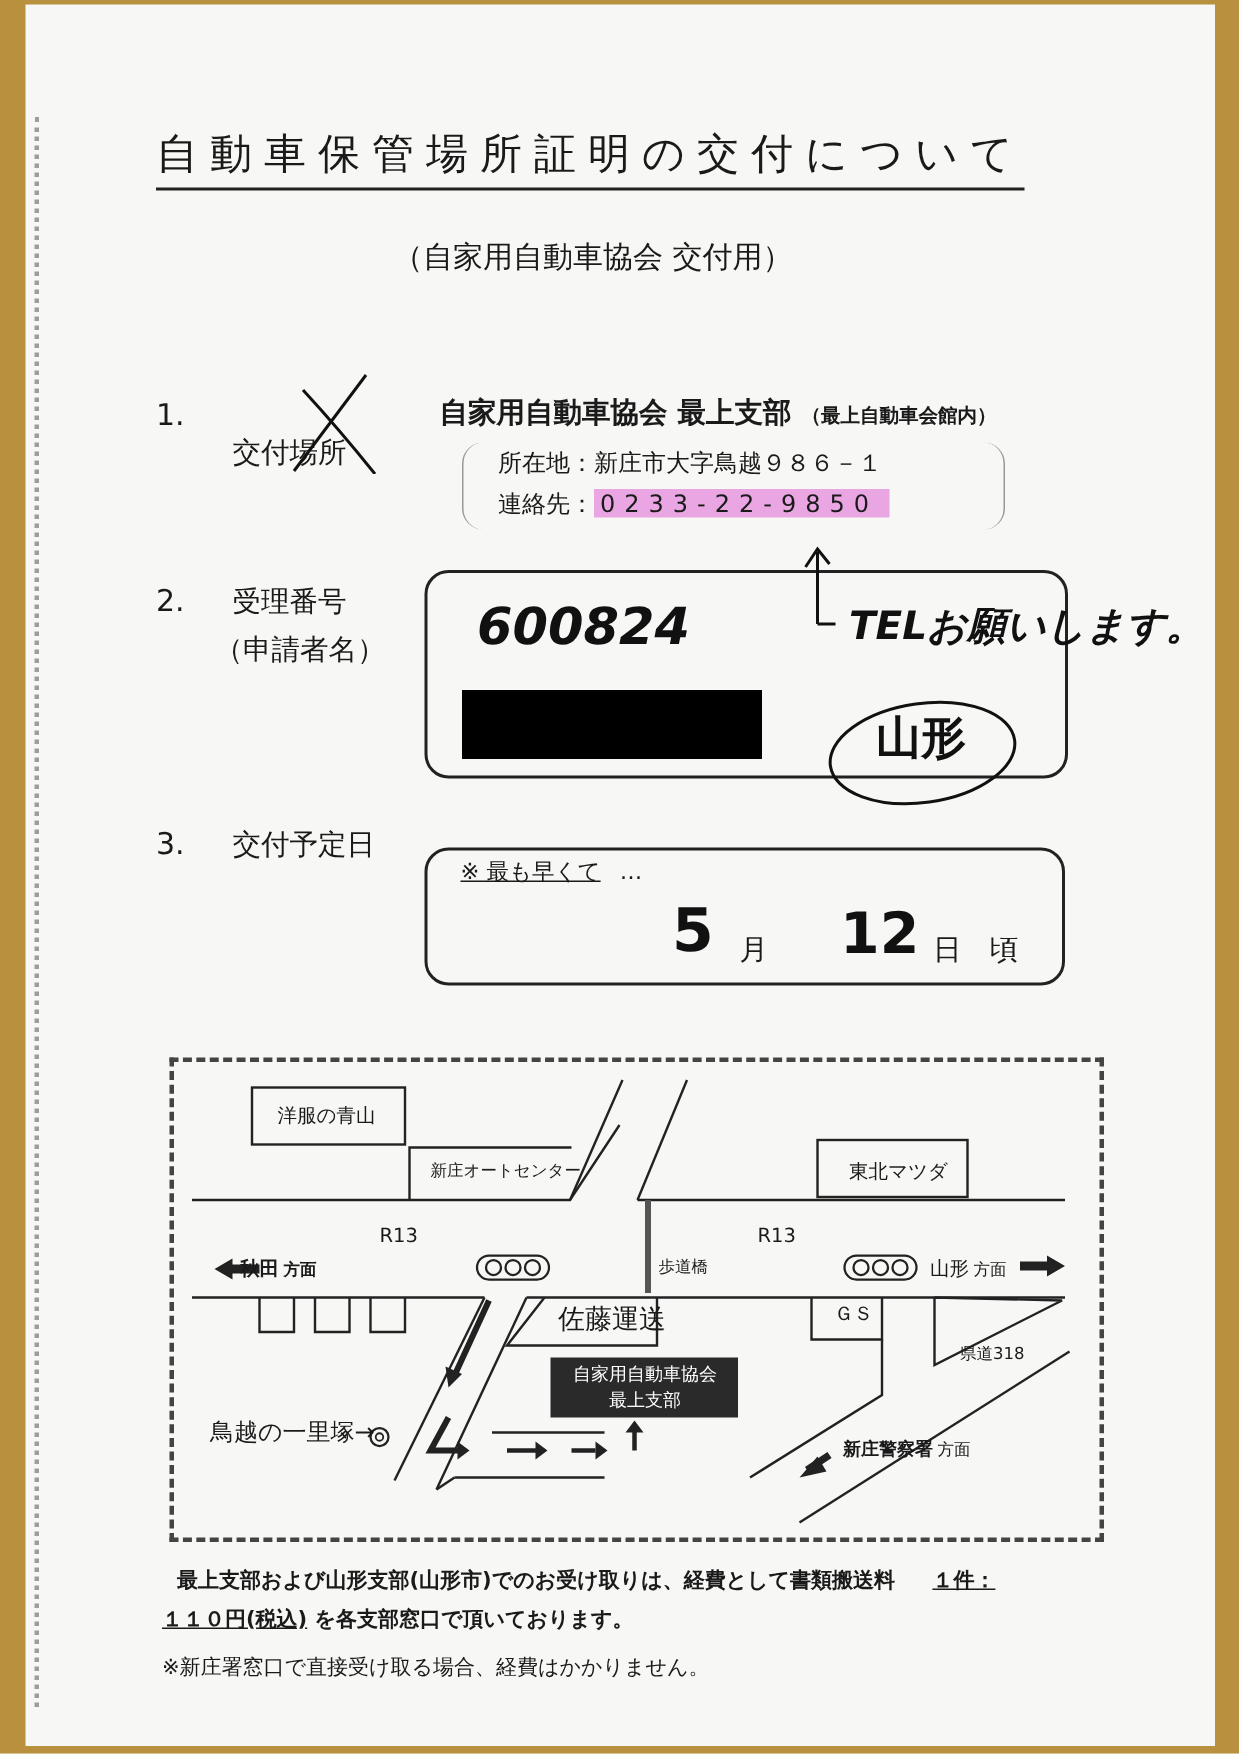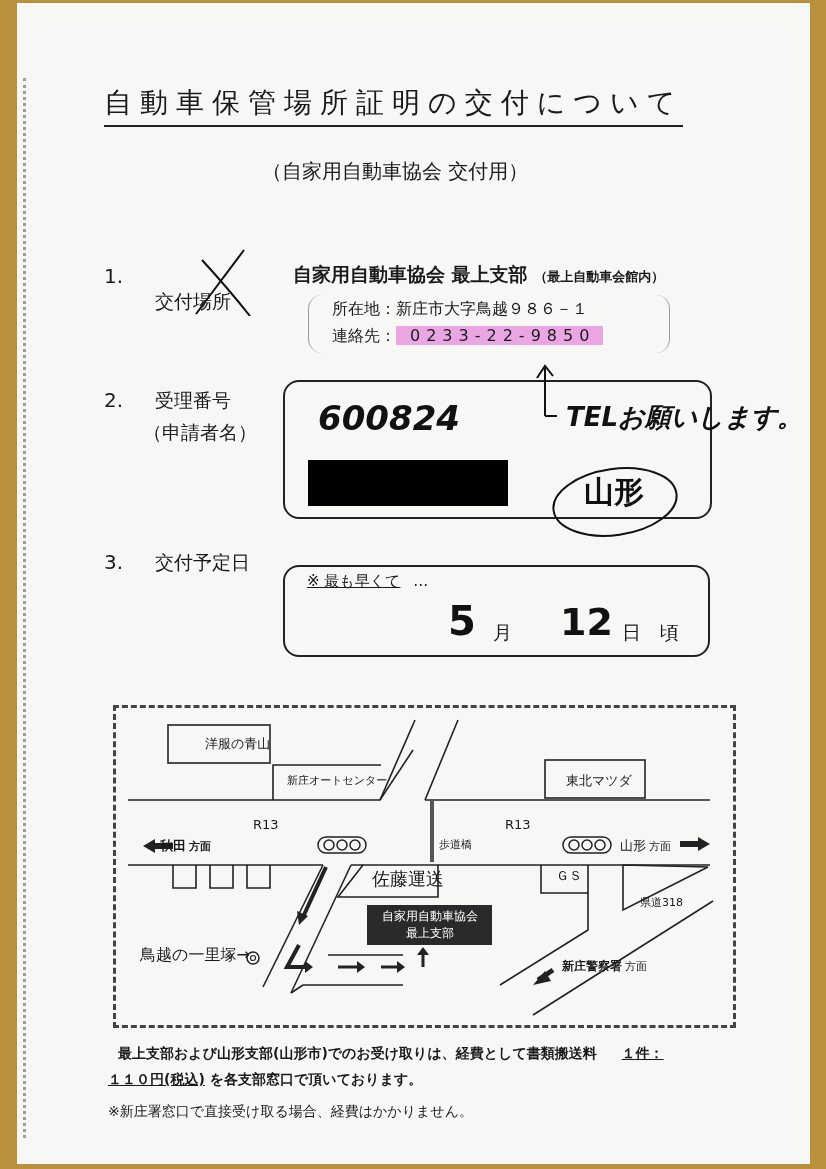--- a/index.html
+++ b/index.html
@@ -27,21 +27,21 @@
   .num { font-size: 20px; white-space: nowrap; }
   .label { font-size: 19px; white-space: nowrap; }
   .strike { position: absolute; left: 176px; top: 246px; width: 90px; height: 70px; }
   .org-name { left: 293px; top: 262px; font-size: 19px; font-weight: 700; white-space: nowrap; }
   .org-name small { font-size: 13px; font-weight: 700; }
   .addr-box {
     left: 308px; top: 295px; width: 360px; height: 58px;
     border-left: 1px solid #999; border-right: 1px solid #999; border-radius: 14px;
   }
   .addr-line { font-size: 16px; white-space: nowrap; }
-  .highlight { background: #e9a6e3; padding: 0 8px 0 14px; letter-spacing: 6px; }
+  .highlight { background: #e9a6e3; padding: 0 8px 0 4px; letter-spacing: 6px; }
   .hw { font-family: "DejaVu Sans", sans-serif; font-style: italic; color: #111; white-space: nowrap; font-weight: bold; }
   .box { border: 2px solid #222; border-radius: 16px; }
   .redact { background: #000; }
   .map-frame {
     left: 113px; top: 705px; width: 617px; height: 317px; border: 3px dashed #444;
   }
   .map-text { font-size: 12px; white-space: nowrap; }
   .notice { font-size: 14px; font-weight: 700; white-space: nowrap; }
   .notice-2 { font-size: 14px; white-space: nowrap; }
   .ul { text-decoration: underline; }
@@ -162,21 +162,21 @@
     <path d="M310 242 L304 250 L316 250 Z" fill="#222"></path>
   <path d="M425 275 L440 265" stroke="#222" stroke-width="5"></path>
     <path d="M420 280 L432 266 L438 276 Z" fill="#222"></path>
 
   <circle cx="140" cy="253" r="6" stroke="#222" stroke-width="1.5" fill="none"></circle>
   <circle cx="140" cy="253" r="2.5" stroke="#222" stroke-width="1.2" fill="none"></circle>
 
   <rect x="254" y="200" width="125" height="40" fill="#2a2a2a"></rect>
 </svg>
 
-<div class="abs map-text" style="left:185px;top:735px;font-size:13px;margin-left:20px;">洋服の青山</div>
+<div class="abs map-text" style="left:185px;top:735px;font-size:13px;">洋服の青山</div>
 <div class="abs map-text" style="left:287px;top:773px;font-size:11px;">新庄オートセンター</div>
 <div class="abs map-text" style="left:566px;top:772px;font-size:13px;">東北マツダ</div>
 <div class="abs map-text" style="left:253px;top:817px;font-size:13px;">R13</div>
 <div class="abs map-text" style="left:505px;top:817px;font-size:13px;">R13</div>
 <div class="abs map-text" style="left:439px;top:837px;font-size:11px;">歩道橋</div>
 <div class="abs map-text" style="left:160px;top:837px;font-weight:700;font-size:13px;">
   <span>秋田</span><span style="font-size:11px;margin-left:3px;">方面</span>
 </div>
 <div class="abs map-text" style="left:620px;top:837px;font-weight:400;font-size:13px;">
   <span>山形</span><span style="font-size:11px;margin-left:3px;">方面</span>

